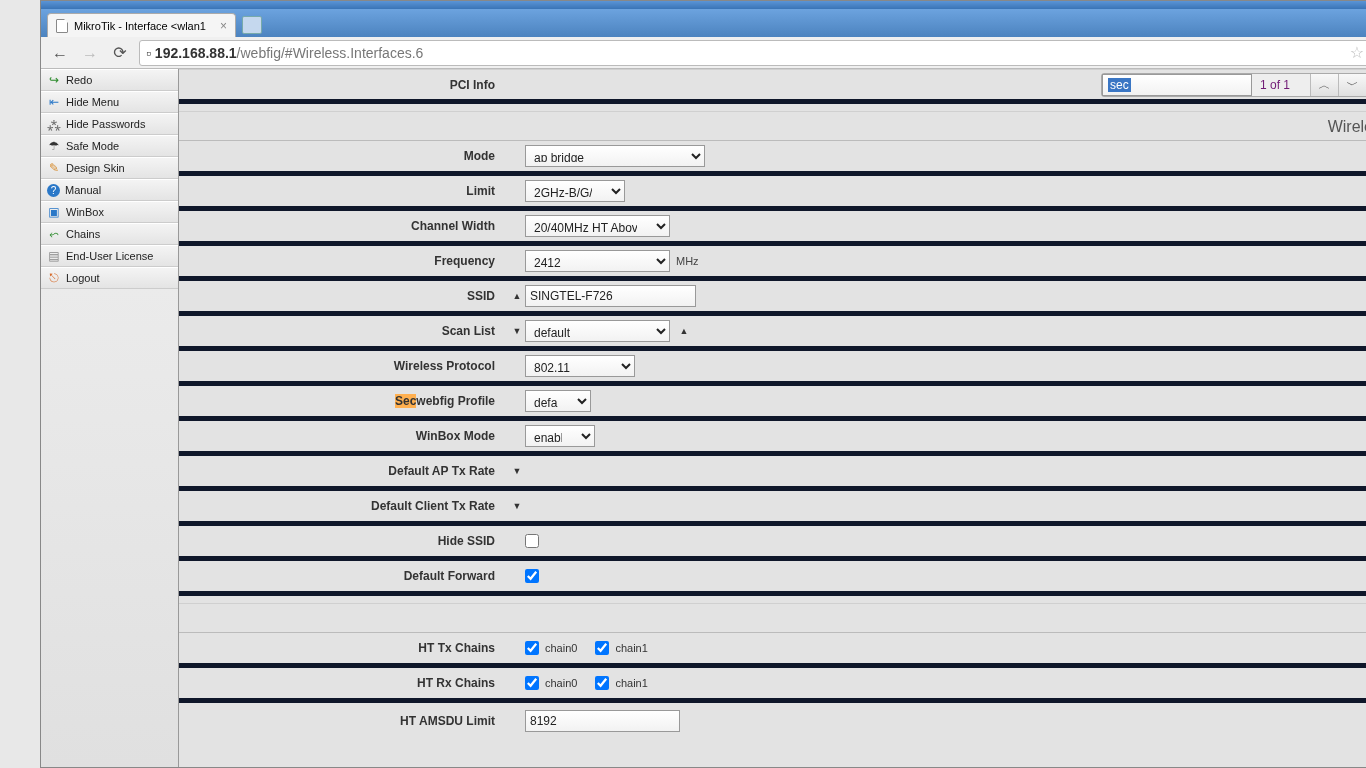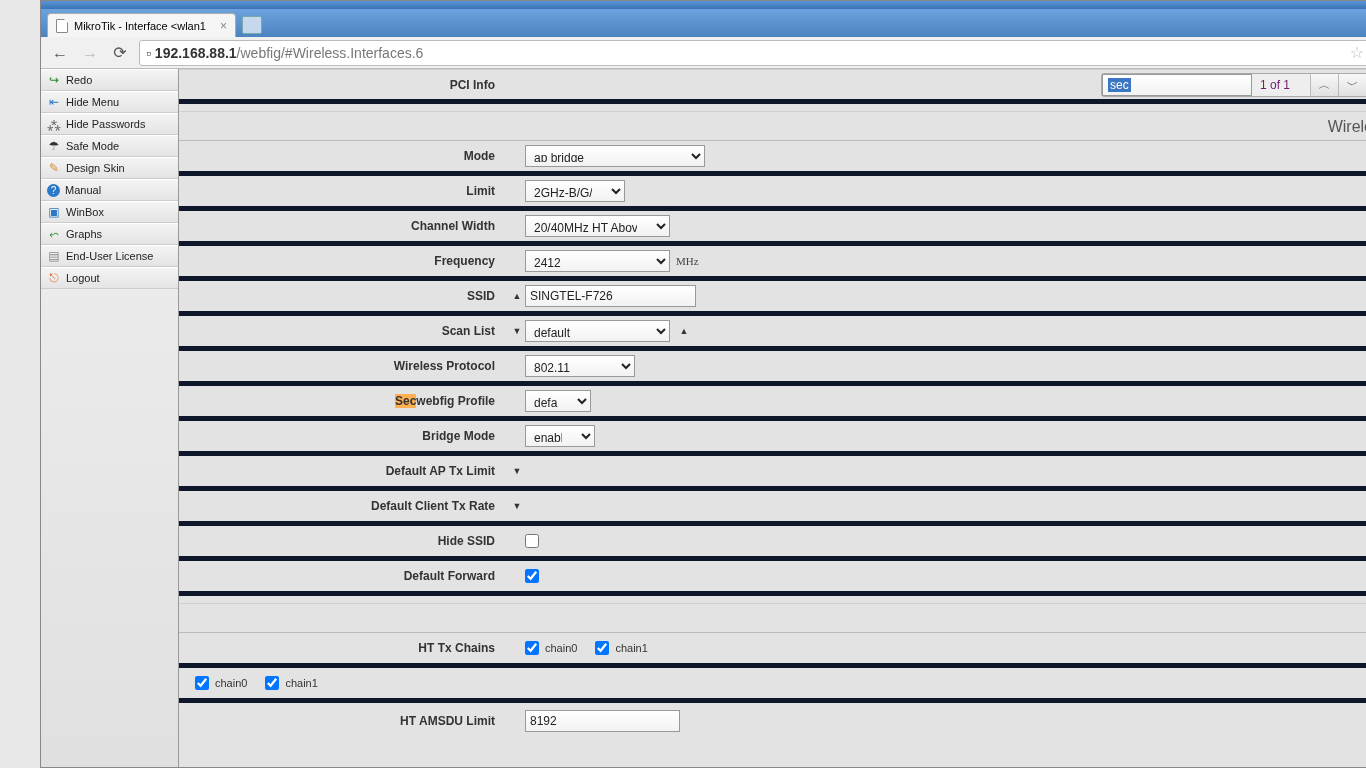--- a/index.html
+++ b/index.html
@@ -43,21 +43,21 @@
 
 .section-title { text-align:right; font-size:16px; color:#555; padding:6px 16px 4px; border-bottom:1px solid #bbb; }
 .form-row { display:flex; align-items:center; height:35px; border-bottom:5px solid #0f172a; }
 .form-label { width:330px; text-align:right; font-size:12px; font-weight:bold; color:#333; padding-right:14px; }
 .form-label .hl { background:#ffb050; }
 .expander { width:16px; height:16px; display:flex; align-items:center; justify-content:center; font-size:9px; color:#333; cursor:pointer; }
 .expander.placeholder { visibility:hidden; }
 .ctrl { display:flex; align-items:center; gap:6px; }
 select, input[type=text] { height:22px; border:1px solid #999; background:linear-gradient(#fff,#f2f2f2); font-size:12px; padding:4px 4px; color:#222; }
 select { padding-right:16px; }
-.unit { font-size:11px; color:#444;font-family:Liberation Serif, serif; }
+.unit { font-size:11px; color:#444; }
 input[type=checkbox] { width:14px; height:14px; }
 .chk-label { font-size:11px; color:#333; margin-right:12px; }
 
 .w-mode { width:180px; }
 .w-band { width:100px; }
 .w-cw { width:145px; }
 .w-freq { width:145px; }
 .w-ssid { width:171px; }
 .w-scan { width:145px; }
 .w-proto { width:110px; }
@@ -125,21 +125,21 @@
       <div class="side-item">
         <span class="side-icon" style="color:#fff;background:#2a78c8;border-radius:50%;width:13px;height:13px;font-size:10px">?</span>
         <span>Manual</span>
       </div>
       <div class="side-item">
         <span class="side-icon" style="color:#2a78c8">▣</span>
         <span>WinBox</span>
       </div>
       <div class="side-item">
         <span class="side-icon" style="color:#2a8a2a">⬿</span>
-        <span>Graphs</span>
+        <span>Chains</span>
       </div>
       <div class="side-item">
         <span class="side-icon" style="color:#888">▤</span>
         <span>End-User License</span>
       </div>
       <div class="side-item">
         <span class="side-icon" style="color:#d66a2a">⎋</span>
         <span>Logout</span>
       </div>
     </div>
@@ -224,29 +224,29 @@
 
       <div class="form-row">
         <div class="form-label"><span class="hl">Sec</span><span>webfig Profile</span></div>
         <span class="expander placeholder">▼</span>
         <div class="ctrl">
             <select class="w-sec"><option>default</option></select>
           </div>
       </div>
 
       <div class="form-row">
-        <div class="form-label">Bridge Mode</div>
+        <div class="form-label">WinBox Mode</div>
         <span class="expander placeholder">▼</span>
         <div class="ctrl">
             <select class="w-bridge"><option>enabled</option></select>
           </div>
       </div>
 
       <div class="form-row">
-        <div class="form-label">Default AP Tx Limit</div>
+        <div class="form-label">Default AP Tx Rate</div>
         <span class="expander">▼</span>
       </div>
 
       <div class="form-row">
         <div class="form-label">Default Client Tx Rate</div>
         <span class="expander">▼</span>
       </div>
 
 
       <div class="form-row">
@@ -273,20 +273,21 @@
         <span class="expander placeholder">▼</span>
         <div class="ctrl">
           <input type="checkbox" checked="" style="">
             <span class="chk-label">chain0</span>
           <input type="checkbox" checked="" style="">
             <span class="chk-label">chain1</span>
         </div>
       </div>
 
       <div class="form-row">
+        <div class="form-label">HT Rx Chains</div>
         <span class="expander placeholder">▼</span>
         <div class="ctrl">
           <input type="checkbox" checked="" style="">
             <span class="chk-label">chain0</span>
           <input type="checkbox" checked="" style="">
             <span class="chk-label">chain1</span>
         </div>
       </div>
 
       <div class="form-row" style="border-bottom:none">

